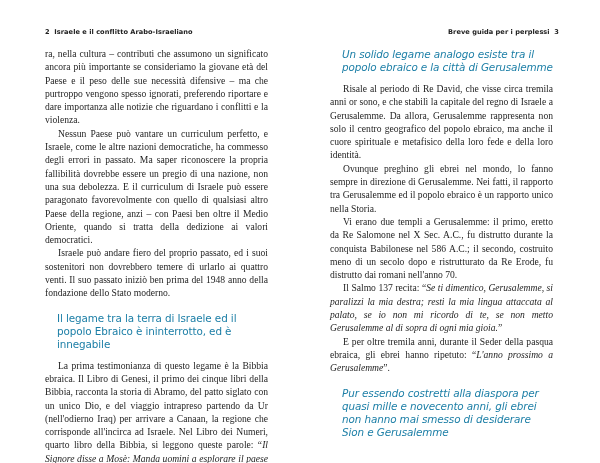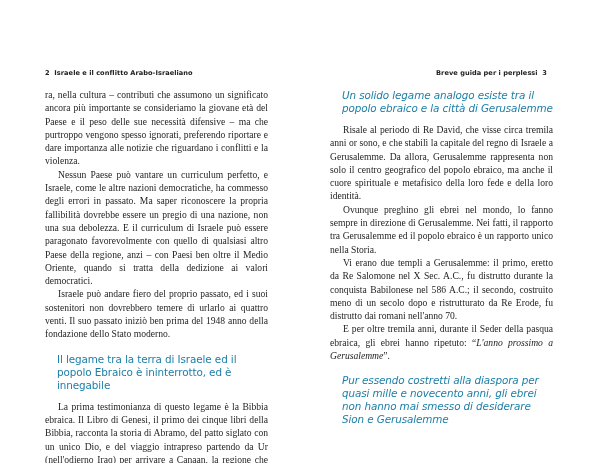--- a/index.html
+++ b/index.html
@@ -1,27 +1,27 @@
 <!DOCTYPE html>
 <html><head>
 <meta charset="utf-8">
 <style>
   html, body { margin: 0; padding: 0; background: #ffffff; }
   body { width: 600px; height: 463px; position: relative; overflow: hidden; }
   .spread { position: absolute; left: 0; top: 0; width: 600px; height: 463px; background: #fff; }
-  .page { position: absolute; top: 0; height: 357px; width: 300px; margin-top: 41px; }
+  .page { position: absolute; top: 0; height: 357px; width: 300px; }
   .page.left { left: 0; }
   .page.right { left: 300px; }
   .running-head {
     position: absolute; top: 28px;
     font-family: "DejaVu Sans", sans-serif; font-weight: bold;
     font-size: 6.6px; color: #222; letter-spacing: 0.05px;
   }
   .page.left .running-head { left: 45px; }
-  .page.right .running-head { right: 53px; text-align: right; }
+  .page.right .running-head { right: 41px; text-align: right; }
   .body {
     position: absolute; top: 47px; width: 223px;
     font-family: "Liberation Serif", serif; font-size: 9.6px;
     line-height: 13.3px; color: #1e1e1e; text-align: justify;
     hyphens: manual;
   }
   .page.left .body { left: 45px; }
   .page.right .body { left: 30px; top: 48px; }
   .body p { margin: 0; text-indent: 13px; }
   .body p.noindent { text-indent: 0; }
@@ -61,20 +61,21 @@
     <div class="running-head">
       <span>Breve guida per i perplessi</span>&nbsp;&nbsp;<span>3</span>
     </div>
 
     <div class="body">
       <h2 class="section first">Un solido legame analogo esiste tra il popolo ebraico e la città di Gerusalemme</h2>
 
       <p>Risale al periodo di Re David, che visse circa tremila anni or sono, e che stabilì la capitale del regno di Israele a Gerusalemme. Da allora, Gerusalemme rappresenta non solo il centro geografico del popolo ebraico, ma anche il cuore spirituale e metafisico della loro fede e della loro identità.</p>
       <p>Ovunque preghino gli ebrei nel mondo, lo fanno sempre in direzione di Gerusalemme. Nei fatti, il rapporto tra Gerusalemme ed il popolo ebraico è un rapporto unico nella Storia.</p>
       <p>Vi erano due templi a Gerusalemme: il primo, eretto da Re Salomone nel X Sec. A.C., fu distrutto durante la conquista Babilonese nel 586 A.C.; il secondo, costruito meno di un secolo dopo e ristrutturato da Re Erode, fu distrutto dai romani nell'anno 70.</p>
+      <p><span>Il Salmo 137 recita: “</span><em>Se ti dimentico, Gerusalemme, si paralizzi la mia destra; resti la mia lingua attaccata al palato, se io non mi ricordo di te, se non metto Gerusalemme al di sopra di ogni mia gioia.</em><span>”</span></p>
       <p><span>E per oltre tremila anni, durante il Seder della pasqua ebraica, gli ebrei hanno ripetuto: “</span><em>L'anno prossimo a Gerusalemme</em><span>”.</span></p>
 
       <h2 class="section">Pur essendo costretti alla diaspora per quasi mille e novecento anni, gli ebrei non hanno mai smesso  di desiderare Sion e Gerusalemme</h2>
 
     </div>
   </div>
 
 </div>
 
 </body></html>

